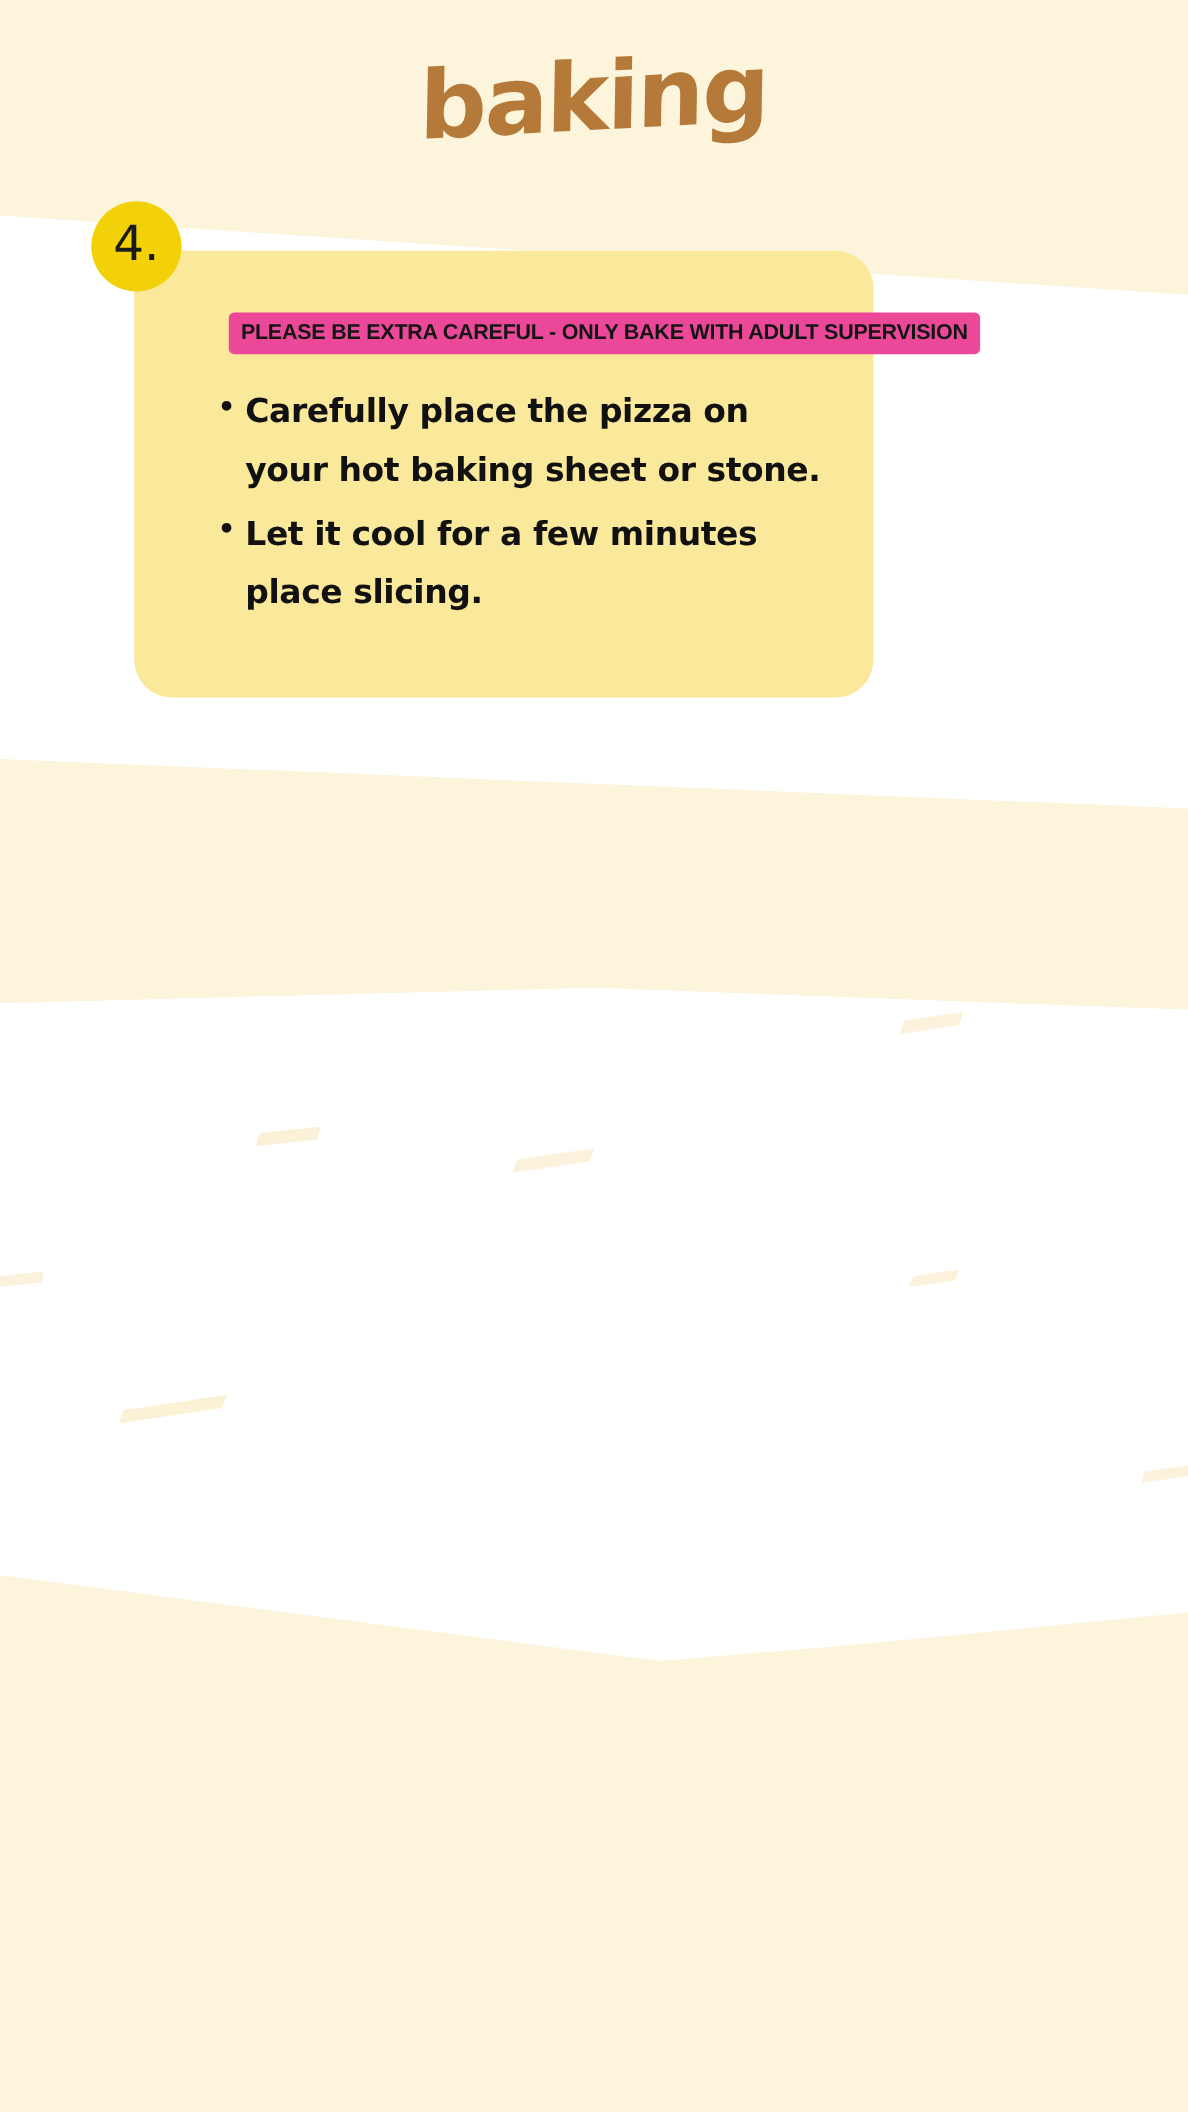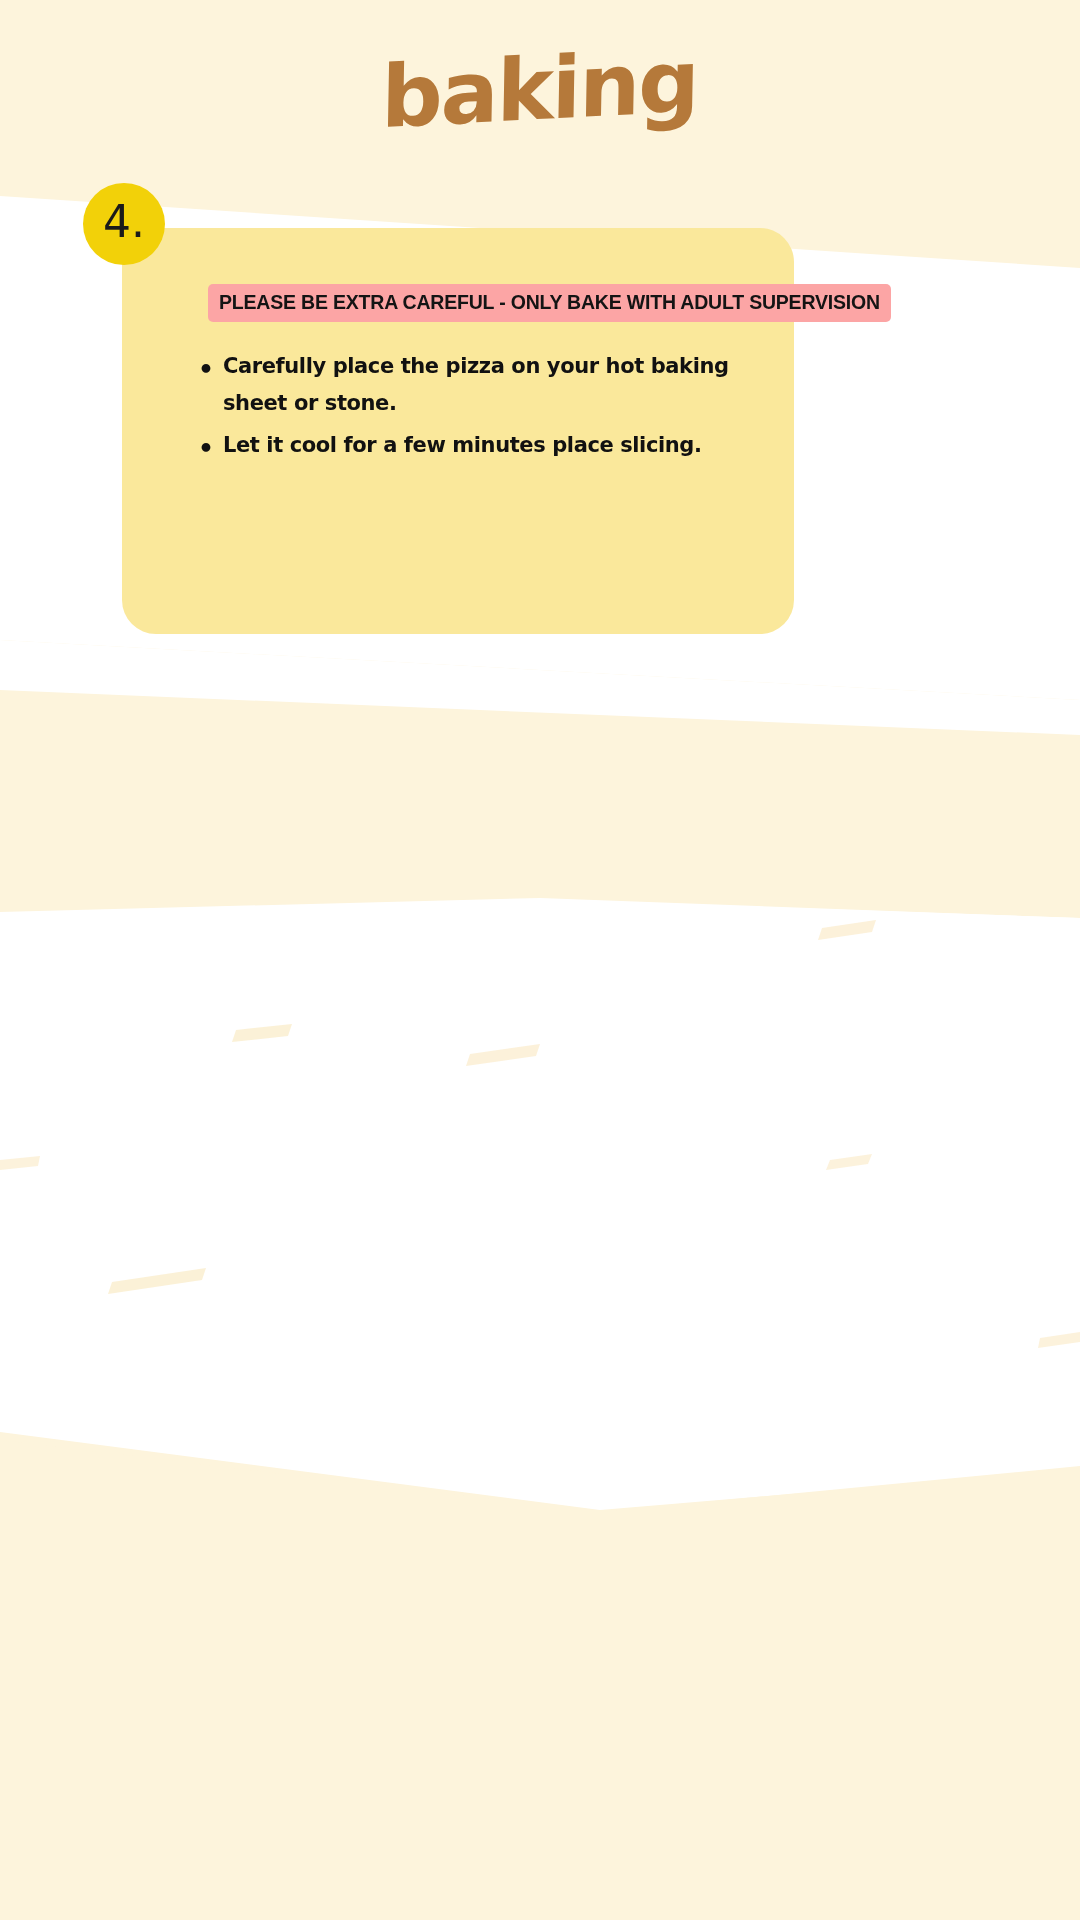--- a/index.html
+++ b/index.html
@@ -82,21 +82,21 @@
     font-family: "DejaVu Sans", sans-serif;
     font-size: 44px;
     font-weight: 400;
     color: #1A1A1A;
     line-height: 1;
     padding-bottom: 4px;
   }
 
   .warning-banner {
     display: inline-block;
-    background: #fca5a5;
+    background: #ec4899;
     border-radius: 5px;
     padding: 7px 11px 8px 11px;
     font-family: "Liberation Sans", sans-serif;
     font-weight: 700;
     font-size: 19.5px;
     letter-spacing: -0.2px;
     color: #141414;
     margin-left: 34px;
     margin-bottom: 26px;
     white-space: nowrap;
@@ -106,21 +106,21 @@
     list-style: none;
     margin: 0;
     padding: 0 0 0 22px;
   }
 
   .step-list li {
     position: relative;
     padding-left: 27px;
     font-family: "DejaVu Sans", sans-serif;
     font-weight: 700;
-    font-size: 21px;
+    font-size: 30px;
     line-height: 1.78;
     color: #111111;
     letter-spacing: -0.4px;
     margin-bottom: 4px;
   }
 
   .step-list li::before {
     content: "\2022";
     position: absolute;
     left: 2px;

